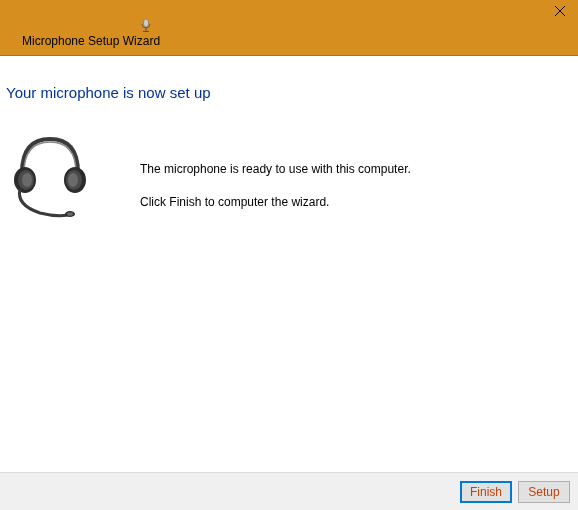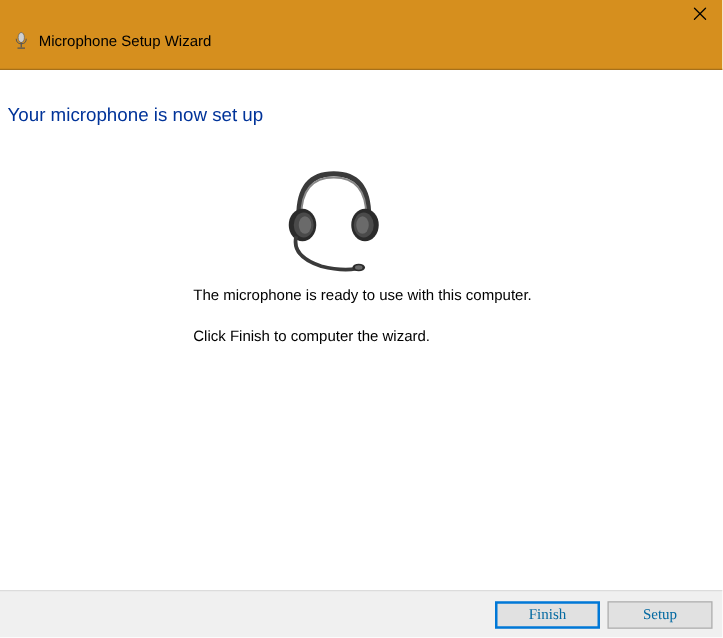--- a/index.html
+++ b/index.html
@@ -14,23 +14,24 @@
     .titlebar {
       height: 56px;
       background: #d68f1e;
       display: flex;
       align-items: center;
       position: relative;
       border-bottom: 1px solid #a6701a;
     }
     .titlebar-content {
       display: flex;
-      align-items: center;
-      padding-left: 9px;
+      align-items: flex-end;
+      padding-left: 22px;
       margin-top: 10px;
+      flex-direction: column;
     }
     .title-icon {
       width: 16px;
       height: 16px;
       margin-right: 6px;
       display: flex;
       align-items: center;
       justify-content: center;
     }
     .title-text {
@@ -57,22 +58,21 @@
       background: #fff;
     }
     .heading {
       color: #003399;
       font-size: 15px;
       font-weight: 400;
       margin-bottom: 30px;
     }
     .body-row {
       display: flex;
-      align-items: center;
-      flex-direction: column;
+      align-items: flex-end;
     }
     .headset-icon {
       width: 90px;
       margin-left: 6px;
       margin-right: 38px;
     }
     .body-text {
       font-size: 12px;
       color: #000;
       line-height: 1.4;
@@ -88,28 +88,28 @@
       height: 38px;
       background: #f0f0f0;
       border-top: 1px solid #dcdcdc;
       display: flex;
       justify-content: flex-end;
       align-items: center;
       padding-right: 8px;
       gap: 6px;
     }
     .btn {
-      width: 84px;
+      width: 52px;
       height: 22px;
       font-size: 12px;
-      font-family: Liberation Serif, serif;
+      font-family: Liberation Sans, sans-serif;
       background: #e1e1e1;
       border: 1px solid #adadad;
       cursor: pointer;
-      color: #0369a1;
+      color: #c2410c;
     }
     .btn-primary {
       border: 2px solid #0078d7;
       background: #e1e1e1;
     }
   </style>
 </head>
 <body>
 
 <div class="titlebar">

